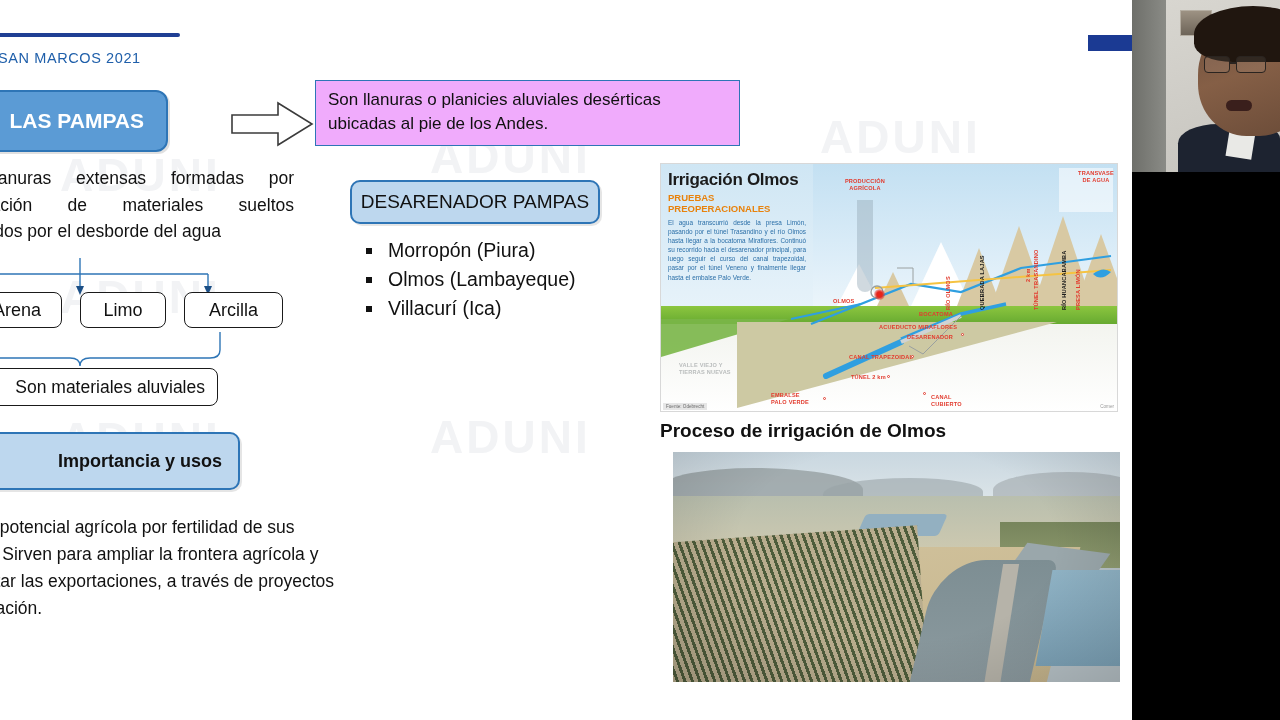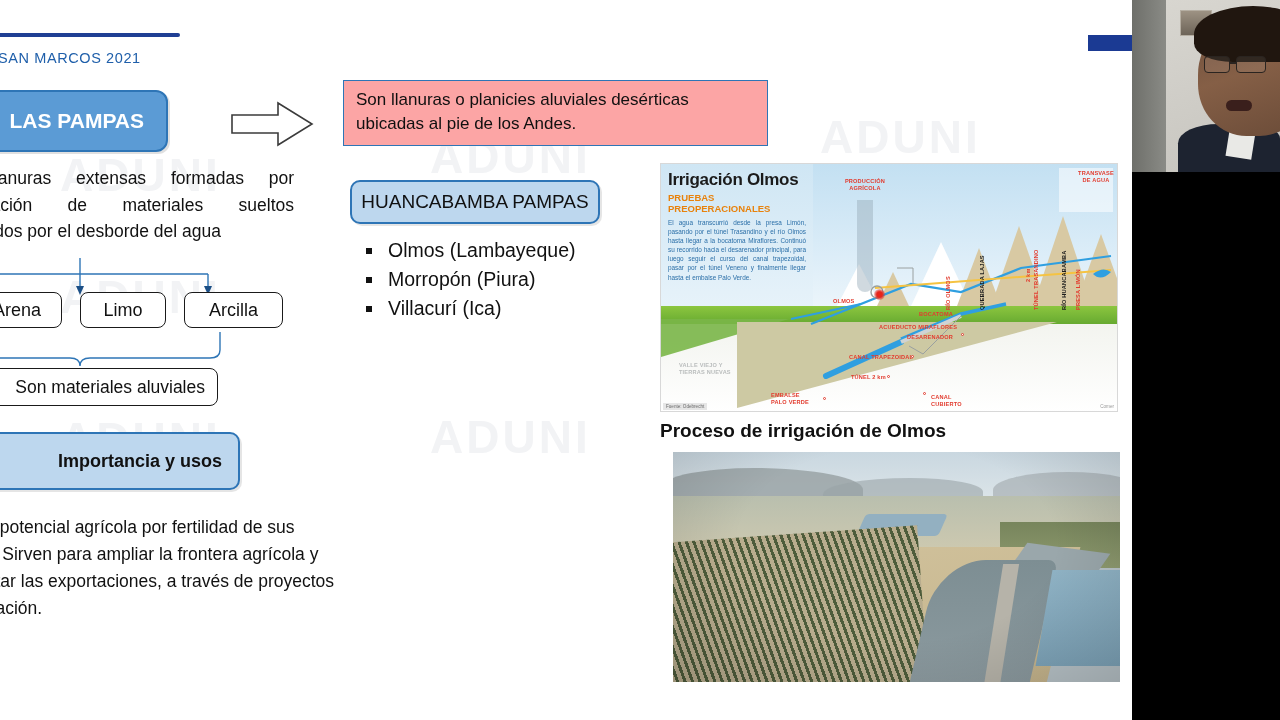--- a/index.html
+++ b/index.html
@@ -53,23 +53,23 @@
     padding-right: 22px;
     box-shadow: 2px 2px 0 rgba(0,0,0,.12);
   }
 
   
   .arrow-box { position:absolute; left:228px; top:98px; width:88px; height:52px; }
 
   
   .def-box {
     position: absolute; left: 315px; top: 80px; width: 425px; height: 66px;
-    border: 1px solid #2e75b6; background: #fca5a5;
+    border: 1px solid #2e75b6; background: #f0abfc;
     padding: 7px 12px 0 12px;
-    font-size: 17px; color: #101010; line-height: 1.42; margin-left: 28px;
+    font-size: 17px; color: #101010; line-height: 1.42;
   }
 
   
   .left-para {
     position: absolute; left: -66px; top: 165px; width: 360px;
     font-size: 17.5px; color: #111; line-height: 1.52;
     text-align: justify;
   }
 
   
@@ -366,25 +366,25 @@
     </svg>
 
     <div class="node" id="node-arena">Arena</div>
     <div class="node" id="node-limo">Limo</div>
     <div class="node" id="node-arcilla">Arcilla</div>
     <div class="node" id="node-aluv">Son materiales aluviales</div>
 
     <div class="pill-imp">Importancia y usos</div>
     <div class="left-para2">Tienen potencial agrícola por  fertilidad de sus suelos. Sirven para ampliar la frontera agrícola y aumentar las exportaciones, a través de proyectos de irrigación.</div>
 
-    <div class="pill-principales">HUANCABAMBA PAMPAS</div>
+    <div class="pill-principales">DESARENADOR PAMPAS</div>
 
     <ul class="bullets">
+      <li>Morropón (Piura)</li>
       <li>Olmos (Lambayeque)</li>
-      <li>Morropón (Piura)</li>
       <li>Villacurí (Ica)</li>
     </ul>
 
 
     <div class="infog">
       <div class="ig-sky"></div>
       <div class="ig-white-panel"></div>
 
       <div class="ig-ground"></div>
       <div class="ig-lower"></div>

